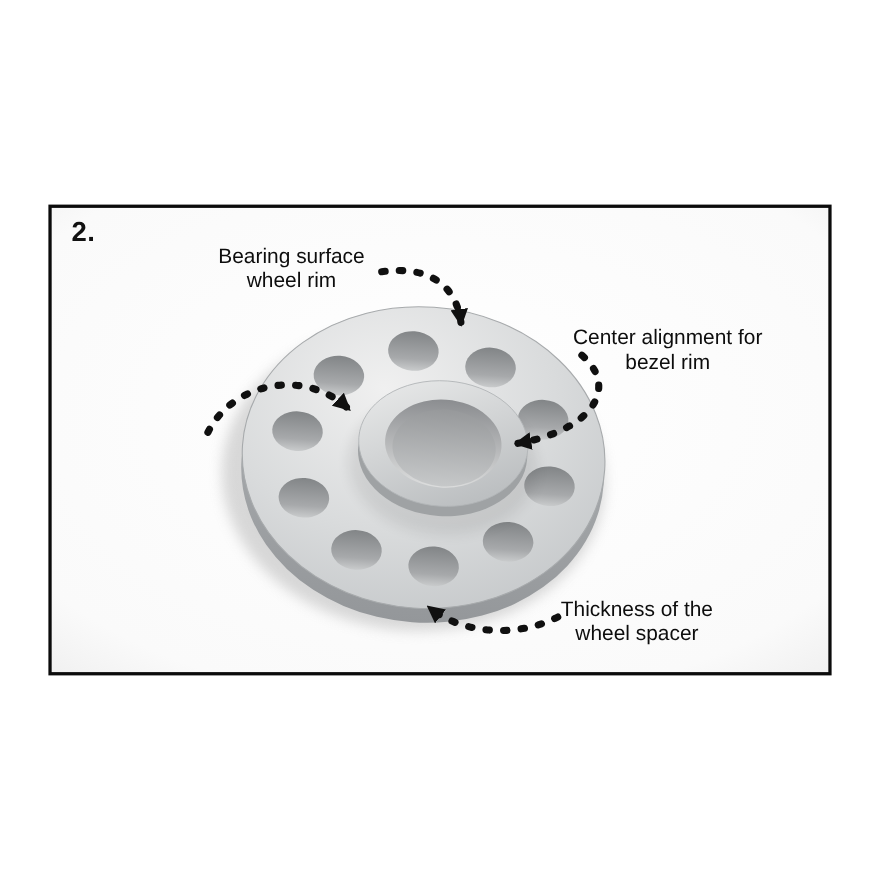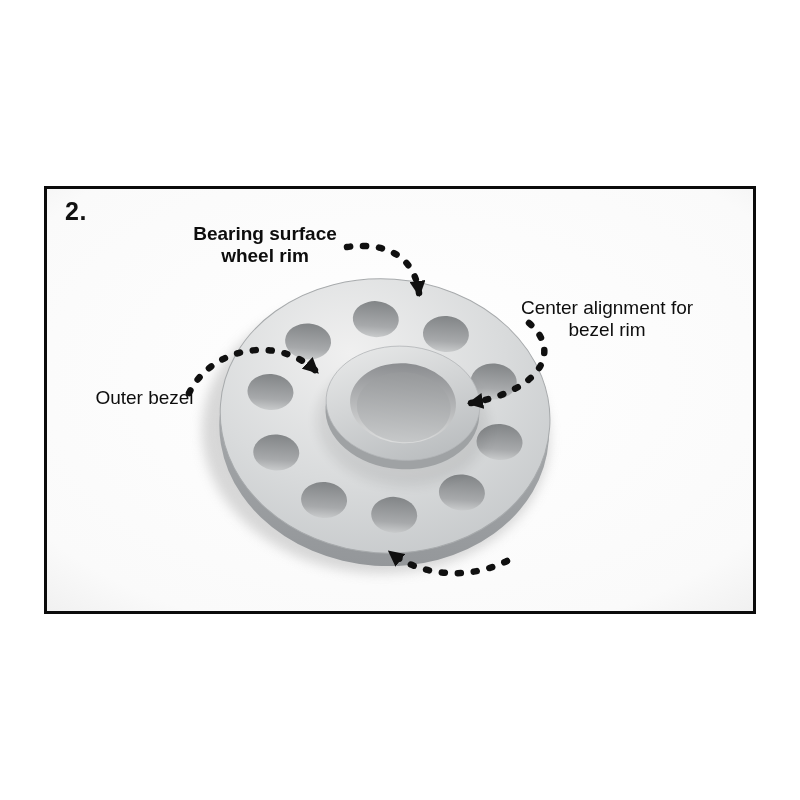--- a/index.html
+++ b/index.html
@@ -41,21 +41,21 @@
     letter-spacing: 0.5px;
   }
   .label {
     position: absolute;
     font-size: 19px;
     line-height: 1.16;
     text-align: center;
     white-space: pre-line;
     color: #0d0d0d;
   }
-  .label-bearing   { left: 118px; top: 34px;  width: 200px; font-weight: bold; }
+  .label-bearing   { left: 118px; top: 34px;  width: 200px; }
   .label-center    { left: 440px; top: 108px; width: 240px; }
   .label-bezel     { left: 30px;  top: 198px; width: 135px; }
   .label-thickness { left: 412px; top: 355px; width: 240px; }
 </style>
 </head>
 <body>
 
 <div class="frame">
 
   <svg class="illustration" viewBox="0 0 706 422" xmlns="http://www.w3.org/2000/svg">
@@ -137,16 +137,17 @@
   </svg>
 
   <div class="step">2.</div>
 
   <div class="label label-bearing">Bearing surface
 wheel rim</div>
 
   <div class="label label-center">Center alignment for
 bezel rim</div>
 
-  <div class="label label-bezel">Outer bezel</div>
 
+  <div class="label label-thickness">Thickness of the
+wheel spacer</div>
 
 </div>
 
 </body></html>

